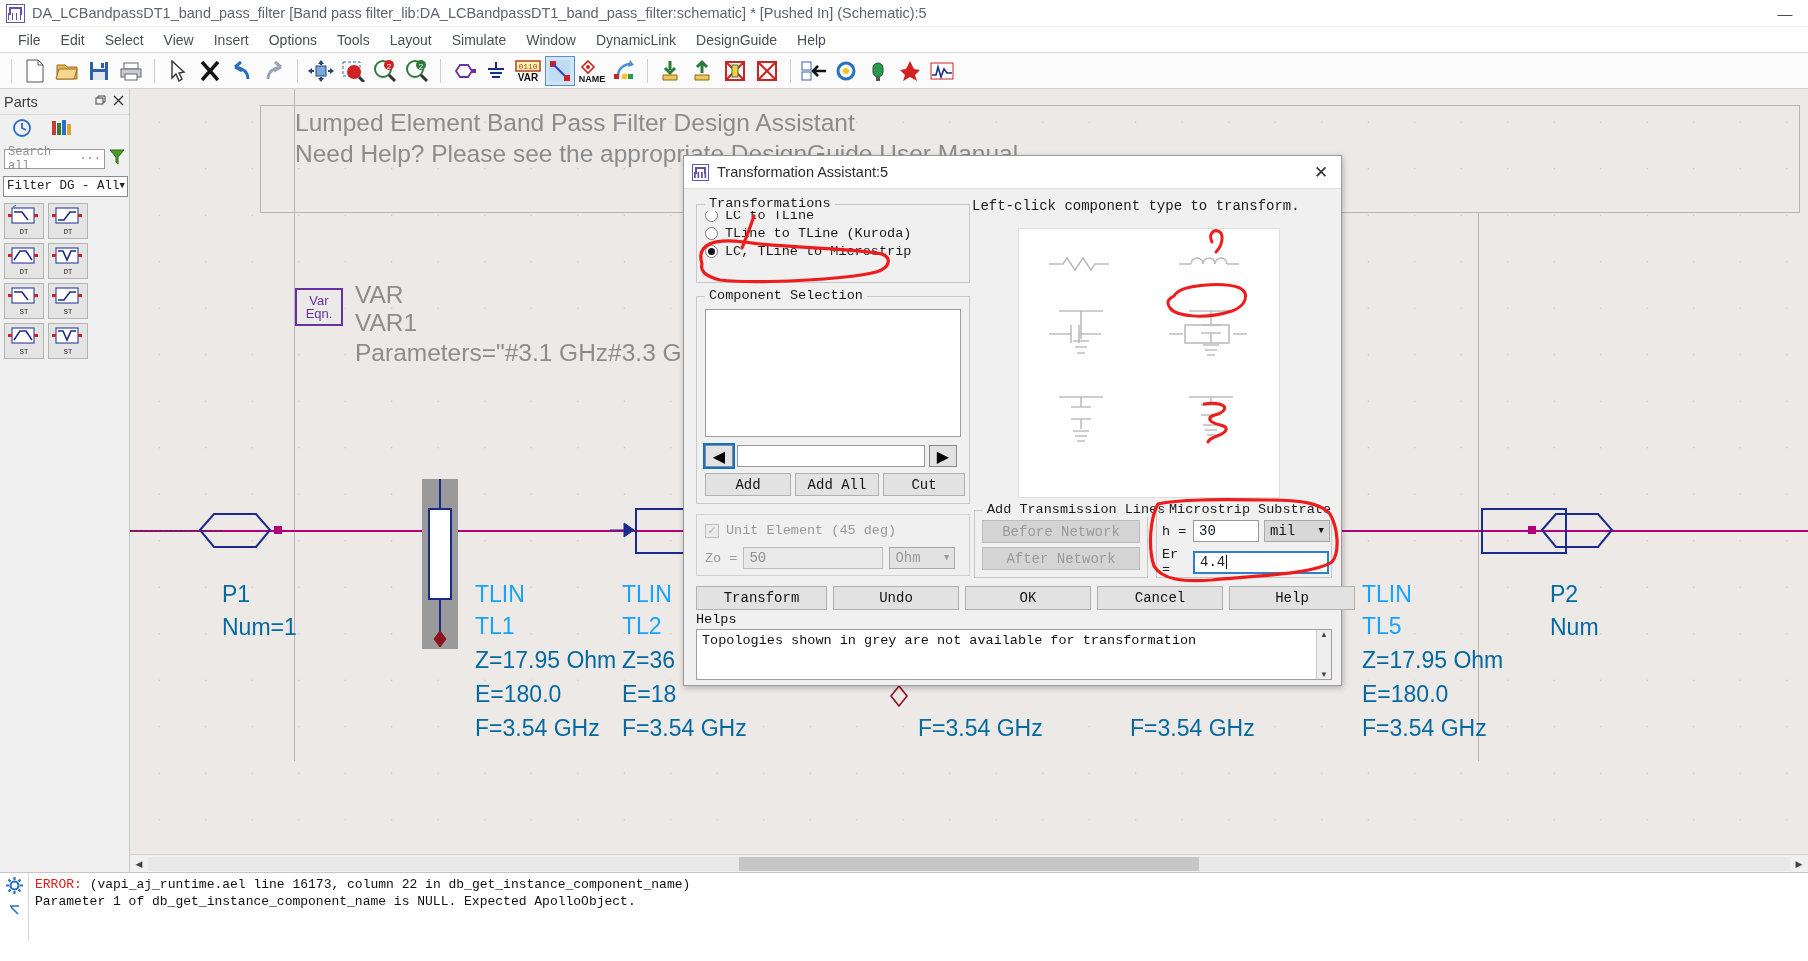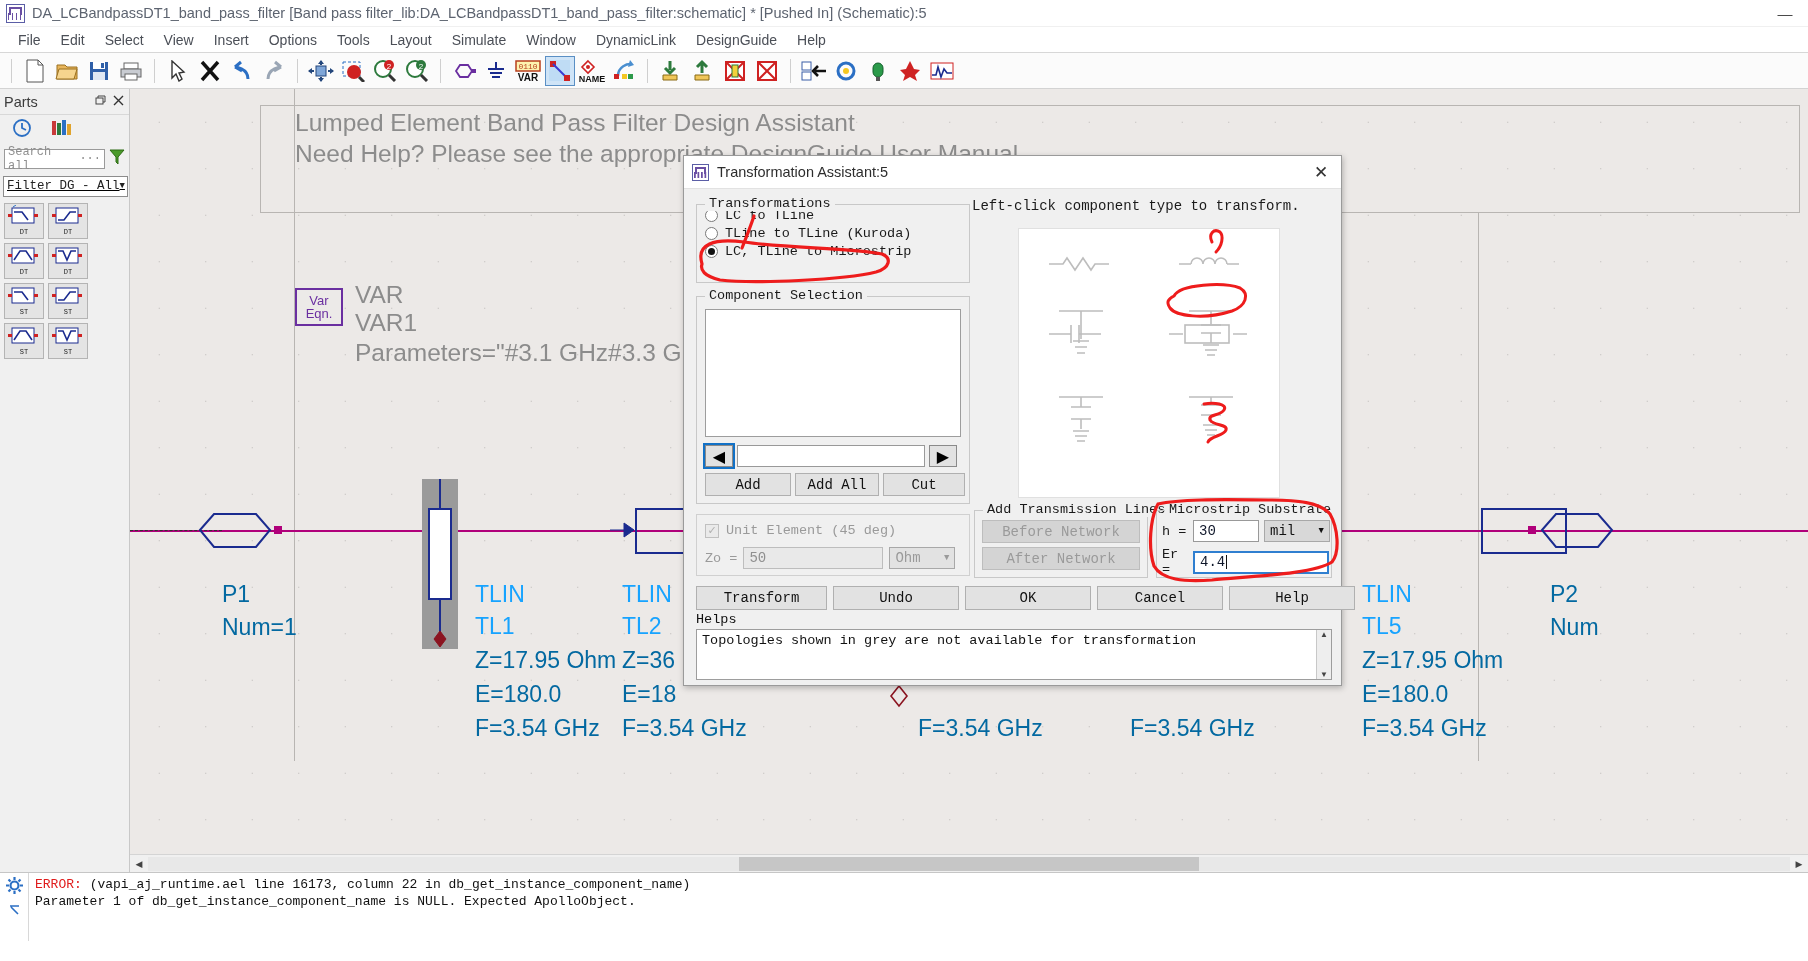--- a/index.html
+++ b/index.html
@@ -61,21 +61,21 @@
   }
   #partshdr{height:26px;display:flex;align-items:center;padding:0 4px;
     border-bottom:1px solid #d8d8d8;background:#f0f0f0;}
   #partshdr .t{font-size:14.5px;color:#3c3c3c;flex:1;}
   #partshdr .ic{font-size:12px;color:#333;margin-left:6px;}
   #partsicons{height:30px;display:flex;align-items:center;gap:18px;padding-left:12px;}
   #searchrow{height:28px;display:flex;align-items:center;padding:0 4px;gap:4px;}
   #searchbox{flex:1;height:20px;border:1px solid #9a9a9a;background:#fff;
     font-family:"Liberation Mono",monospace;font-size:12px;color:#8e8e8e;
     display:flex;align-items:center;padding:0 3px;justify-content:space-between;}
-  #filterrow{height:26px;padding:0 3px;display:flex;align-items:center;text-decoration:underline;}
+  #filterrow{height:26px;padding:0 3px;display:flex;align-items:center;}
   #filtersel{flex:1;height:21px;border:1px solid #8c8c8c;background:#fff;
     font-family:"Liberation Mono",monospace;font-size:12.5px;color:#222;
     display:flex;align-items:center;padding-left:3px;justify-content:space-between;}
   #partsgrid{padding:4px 4px 0 4px;display:grid;grid-template-columns:repeat(2,40px);
     gap:4px;}
   .pbtn{width:40px;height:36px;background:#e4e4e4;border:1px solid #b4b4b4;
     display:flex;flex-direction:column;align-items:center;justify-content:flex-start;padding-top:1px;}
   .pbtn .lab{font-size:7px;color:#222;font-family:"Liberation Mono",monospace;line-height:7px;}
   
   #canvaswrap{flex:1;position:relative;background:#ece9e7;overflow:hidden;}

